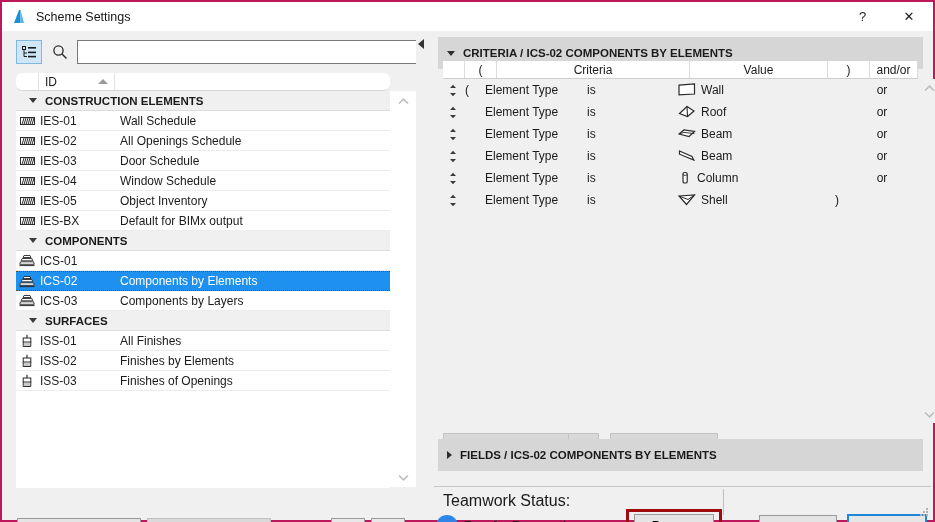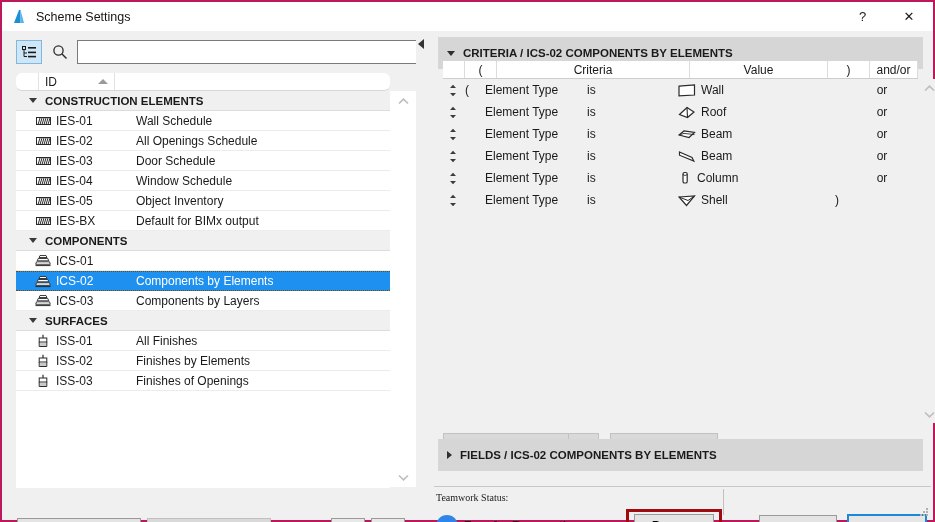--- a/index.html
+++ b/index.html
@@ -167,21 +167,20 @@
   }
   .item-row {
     height: 20px;
     display: flex;
     align-items: center;
     border-bottom: 1px solid #ececec;
     background: #ffffff;
     font-size: 12px;
     cursor: default;
     box-sizing: border-box;
-    padding-left: 16px;
   }
   .item-row.selected {
     background: #1e90f0;
     color: #ffffff;
     border: 1px dotted #7a4a00;
     border-left: none;
     border-right: none;
   }
   .item-icon {
     width: 22px;
@@ -345,21 +344,21 @@
   }
   .cr-drag {
     width: 22px; flex:none;
     display:flex; align-items:center; justify-content:flex-start;
     padding-left: 6px; box-sizing:border-box;
     color:#444;
   }
   .cr-open { width: 12px; flex:none; font-size: 12px; }
   .cr-crit { width: 100px; flex:none; padding-left:8px; box-sizing:border-box; }
   .cr-op { width: 101px; flex:none; padding-left: 10px; box-sizing:border-box;}
-  .cr-val { width: 138px; flex:none; display:flex; align-items:flex-end; gap:5px; }
+  .cr-val { width: 138px; flex:none; display:flex; align-items:flex-start; gap:5px; }
   .cr-close { width: 42px; flex:none; text-align:center; }
   .cr-andor { width: 48px; flex:none; text-align:center; }
 
   .crit-scroll {
     position: absolute;
     left: 486px; top: 48px;
     width: 22px; height: 344px;
     background: #f0f0f0;
   }
   .crit-scroll .sa {
@@ -412,23 +411,22 @@
 
   .tw-sep {
     position: absolute;
     left: 2px; top: 455px;
     width: 497px;
     height: 1px;
     background: #c8c8c8;
   }
   .tw-label {
     position: absolute;
-    left: 4px; top: 461px;
-    font-size: 10px;
-    font-family: Liberation Serif, serif;
+    left: 11px; top: 461px;
+    font-size: 16px;
   }
   .tw-vsep {
     position: absolute;
     left: 291px; top: 458px;
     width: 1px; height: 26px;
     background: #c0c0c0;
   }
   .tw-dot {
     position: absolute;
     left: 4px; top: 484px;

